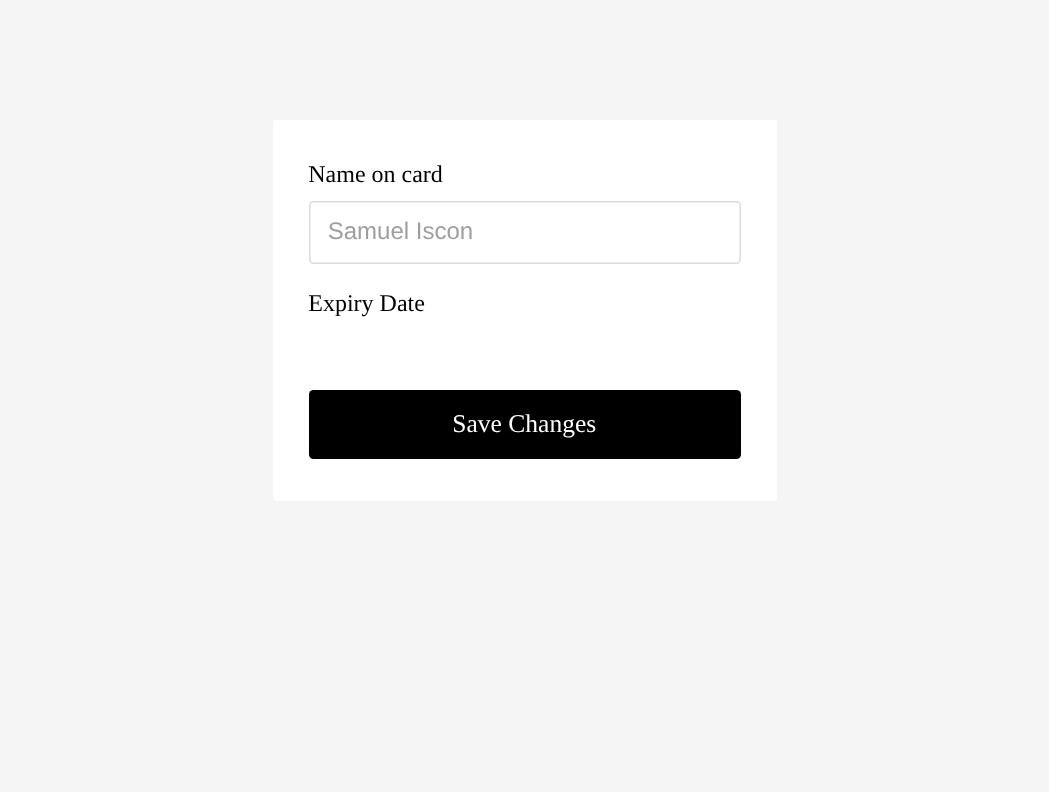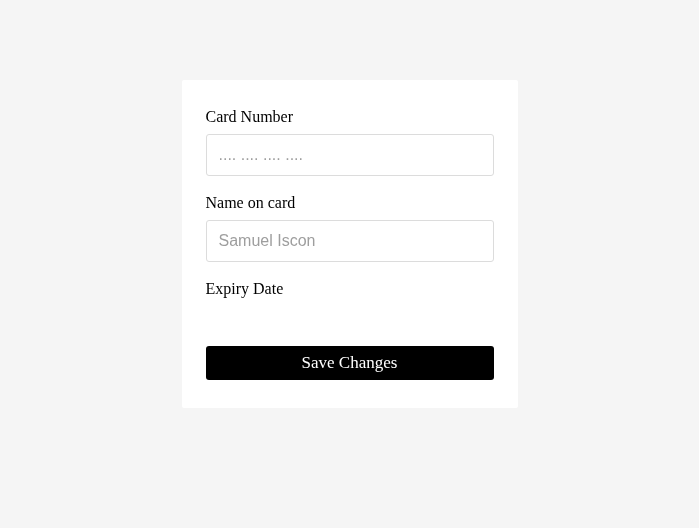--- a/index.html
+++ b/index.html
@@ -49,40 +49,36 @@
       gap: 12px;
     }
     .col-expiry {
       flex: 1.8;
     }
     .col-cvv {
       flex: 1;
     }
     .save-btn {
       width: 100%;
-      height: 34px;
+      height: 46px;
       background-color: #000;
       color: #fff;
       border: none;
       border-radius: 3px;
       font-size: 17px;
       font-family: "Times New Roman", Times, serif;
       cursor: pointer;
       margin-top: 22px;
     }
   </style>
 </head>
 <body>
 
 <div class="card">
 
-  <div class="form-group">
-    <label class="label">Card Number</label>
-    <input type="text" class="input" placeholder=".... .... .... ...." style="">
-  </div>
 
   <div class="form-group">
     <label class="label">Name on card</label>
     <input type="text" class="input" placeholder="Samuel Iscon" style="">
   </div>
 
   <div class="row">
     <div class="form-group col-expiry">
       <label class="label">Expiry Date</label>
     </div>

